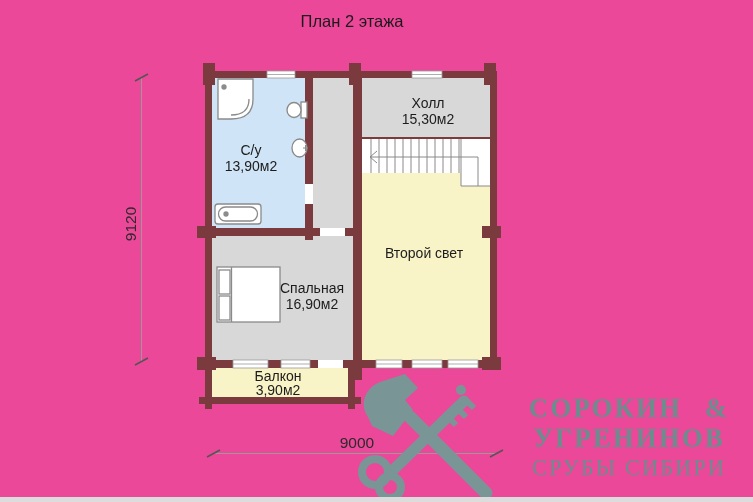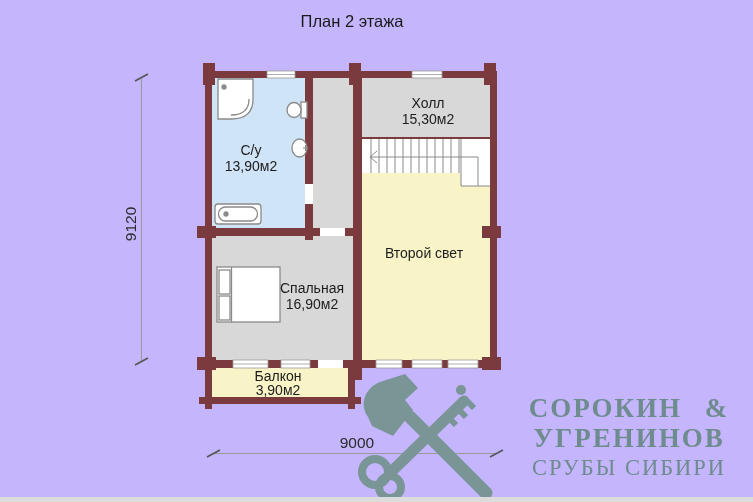--- a/index.html
+++ b/index.html
@@ -1,16 +1,16 @@
 <!DOCTYPE html>
 <html><head>
 <meta charset="utf-8">
 <style>
   html,body{margin:0;padding:0;background:#fff;}
-  #canvas{position:relative;width:753px;height:502px;background:#c4b5fd;overflow:hidden;}
+  #canvas{position:relative;width:753px;height:502px;background:#ec4899;overflow:hidden;}
   svg text{font-family:"Liberation Sans","DejaVu Sans",sans-serif;fill:#1c1c1c;}
   .rlabel{font-size:14px;}
   .dimlabel{font-size:15.5px;fill:#2b2b2b;}
   .titlelabel{font-size:16.5px;fill:#1a1a1a;}
   .logo-big{font-family:"Liberation Serif","DejaVu Serif",serif;font-weight:bold;font-size:27px;fill:#6e8b8d;letter-spacing:2px;}
   .logo-small{font-family:"Liberation Serif","DejaVu Serif",serif;font-weight:normal;font-size:22.5px;fill:#6e8b8d;letter-spacing:2px;}
 </style>
 </head>
 <body>
 

